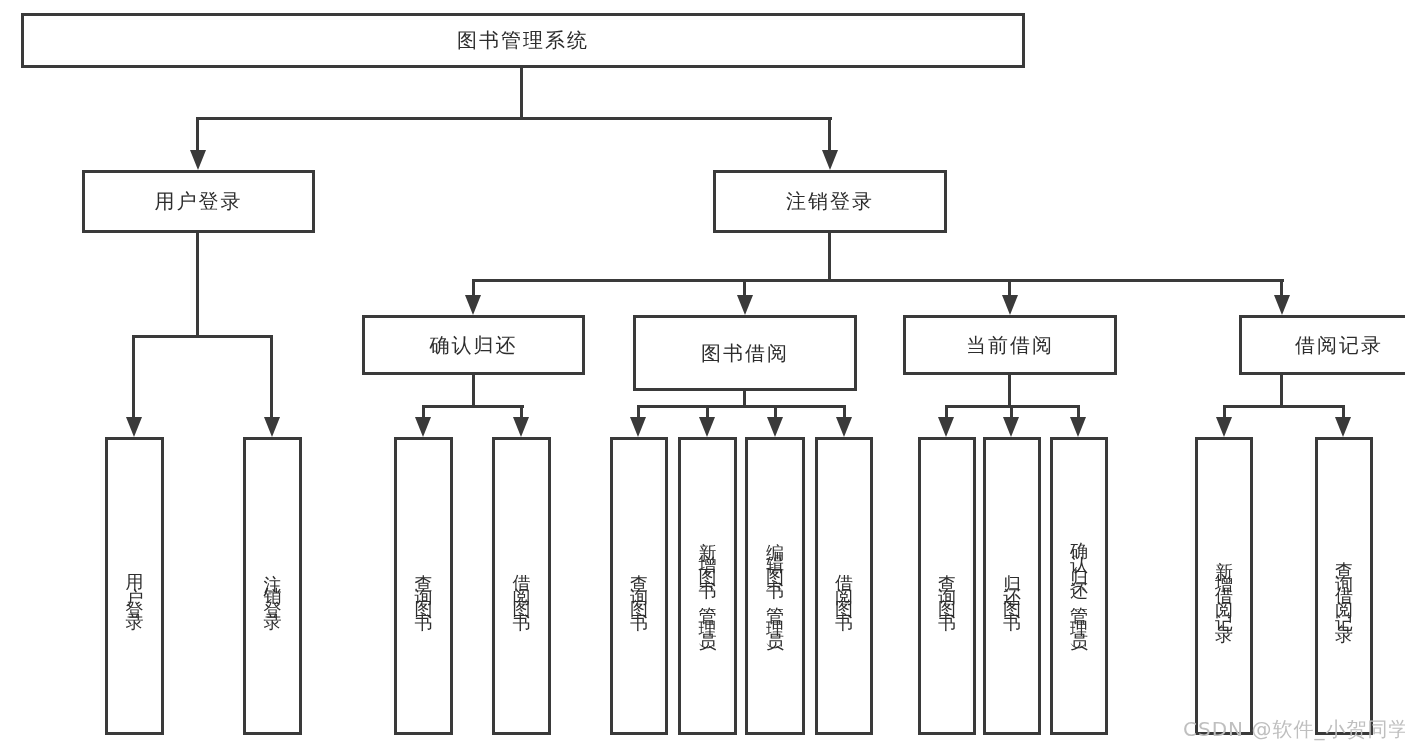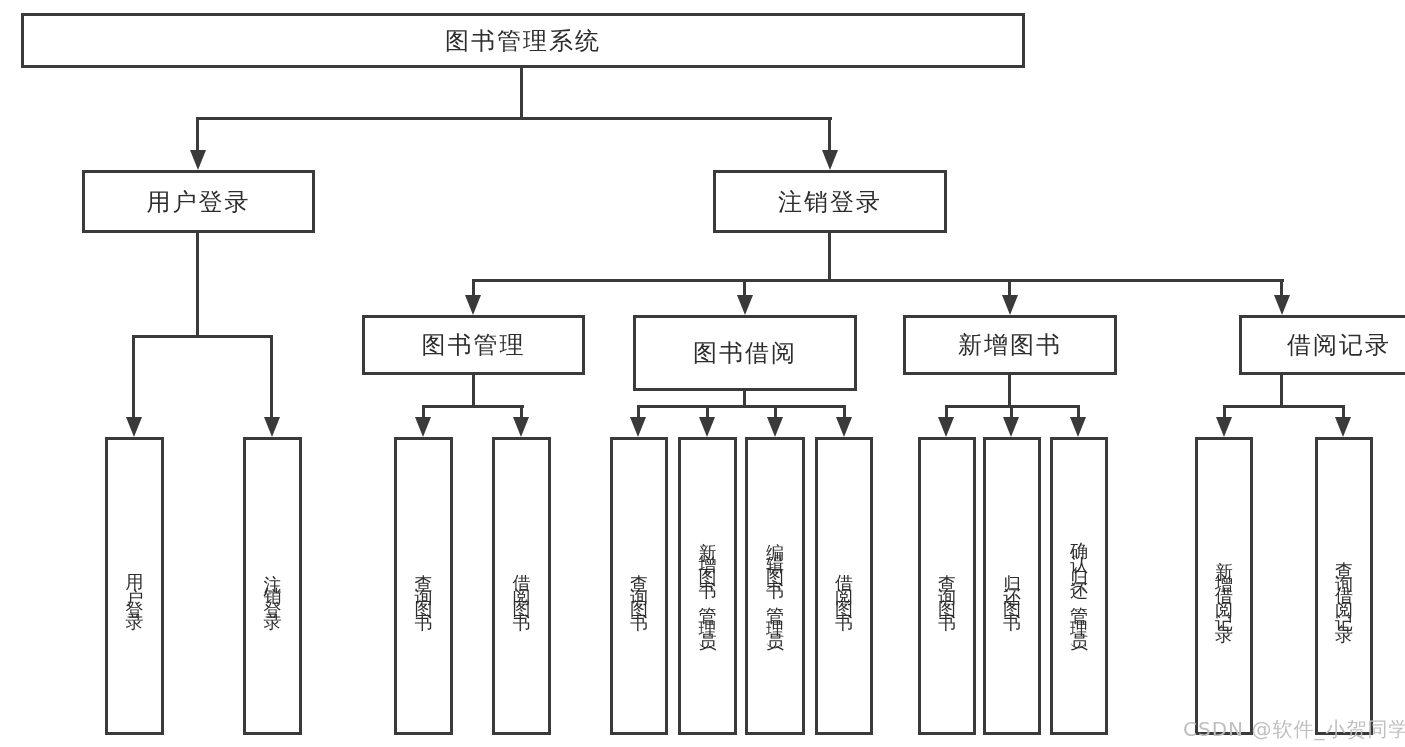--- a/index.html
+++ b/index.html
@@ -12,21 +12,21 @@
   .canvas{
     position:relative;width:1405px;height:747px;background:var(--bg);
     font-family:"DejaVu Sans","Liberation Sans",sans-serif;
     overflow:hidden;
   }
   .node{
     position:absolute;box-sizing:border-box;
     border:3px solid var(--line);background:#fff;color:var(--text);
     display:flex;align-items:center;justify-content:center;
   }
-  .node.h span{font-size:24px;letter-spacing:2px;font-weight:500;white-space:nowrap;}
+  .node.h span{font-size:20px;letter-spacing:2px;font-weight:500;white-space:nowrap;}
   .node.v{top:437px;height:298px;}
   .node.v span{
     writing-mode:vertical-rl;text-orientation:mixed;
     font-size:18px;letter-spacing:13px;font-weight:500;line-height:1;
   }
   .line{position:absolute;background:var(--line);}
   .arrow{
     position:absolute;width:0;height:0;
     border-left:8px solid transparent;border-right:8px solid transparent;
     border-top:20px solid var(--line);
@@ -105,27 +105,27 @@
   </div>
 
   <div class="node h" style="left:82px;top:170px;width:233px;height:63px">
     <span>用户登录</span>
   </div>
   <div class="node h" style="left:713px;top:170px;width:234px;height:63px">
     <span>注销登录</span>
   </div>
 
   <div class="node h" style="left:362px;top:315px;width:223px;height:60px">
-    <span>图书管理</span>
+    <span>确认归还</span>
   </div>
   <div class="node h" style="left:633px;top:315px;width:224px;height:76px">
     <span>图书借阅</span>
   </div>
   <div class="node h" style="left:903px;top:315px;width:214px;height:60px">
-    <span>新增图书</span>
+    <span>当前借阅</span>
   </div>
   <div class="node h" style="left:1239px;top:315px;width:200px;height:60px">
     <span>借阅记录</span>
   </div>
 
   <div class="node v" style="left:105px;width:59px">
     <span>用户登录</span>
   </div>
   <div class="node v" style="left:243px;width:59px">
     <span>注销登录</span>

